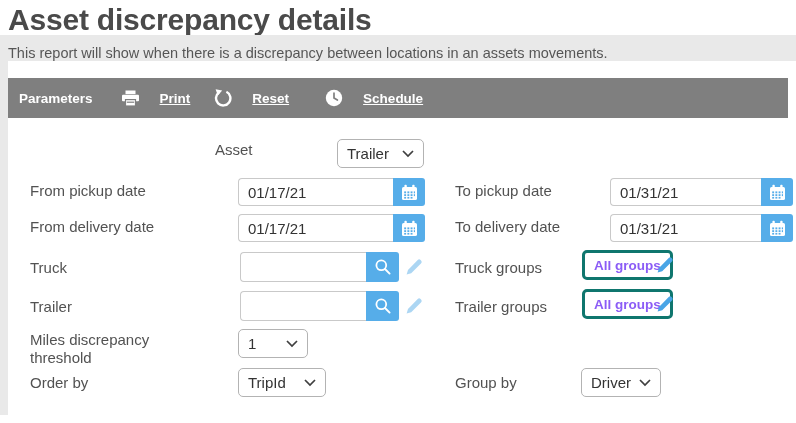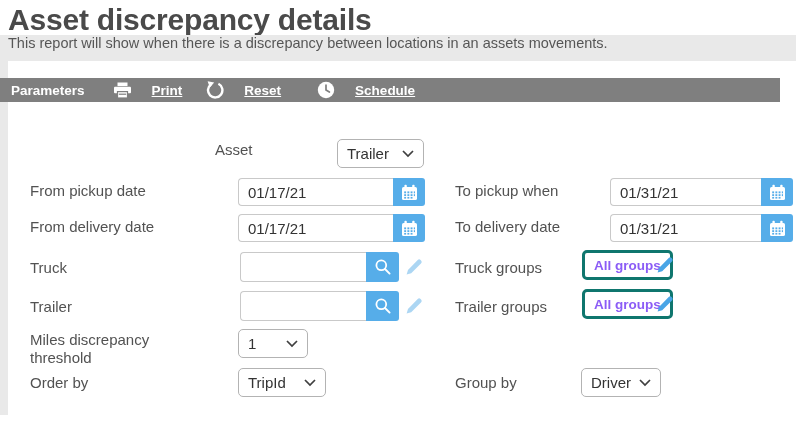--- a/index.html
+++ b/index.html
@@ -6,25 +6,25 @@
   html,body { width:796px; height:423px; }
   body {
     position:relative; overflow:hidden; background:#ffffff;
     font-family:"Liberation Sans", sans-serif; color:#525252;
   }
   .abs { position:absolute; }
 
   
   #page-title { left:8px; top:3px; font-size:30px; font-weight:700; color:#4a4a4a; letter-spacing:-0.2px; }
   #subtitle-band { left:0; top:35px; width:796px; height:26px; background:#e9e9e9;
-    display:flex; align-items:flex-start; padding-left:8px; font-size:14.5px; color:#565656; }
+    display:flex; align-items:flex-end; padding-left:8px; font-size:14.5px; color:#565656; }
   #left-gutter { left:0; top:61px; width:8px; height:354px; background:#e9e9e9; }
 
   
-  #toolbar { left:0; top:78px; width:780px; height:24px; background:#7f7f7f;
+  #toolbar { left:8px; top:78px; width:780px; height:40px; background:#7f7f7f;
     display:flex; align-items:center; color:#fff; }
   .tb-title { font-size:13.5px; font-weight:700; margin-left:11px; }
   .tb-link { display:flex; align-items:center; gap:20px; cursor:pointer; color:#fff; }
   .tb-link .tb-text { font-size:13.5px; font-weight:700; text-decoration:underline; }
   #print-button { margin-left:28px; }
   #reset-button { margin-left:24px; }
   #schedule-button { margin-left:36px; }
   .tb-icon { display:flex; align-items:center; }
 
   
@@ -158,21 +158,21 @@
           <rect x="6.4" y="10.2" width="1.9" height="1.9"></rect>
           <rect x="9.6" y="10.2" width="1.9" height="1.9"></rect>
           <rect x="12.8" y="10.2" width="1.2" height="1.9"></rect>
         <rect x="3.2" y="13" width="1.9" height="1.6"></rect>
           <rect x="6.4" y="13" width="1.9" height="1.6"></rect>
           <rect x="9.6" y="13" width="1.9" height="1.6"></rect>
       </g>
     </svg>
   </button>
 </div>
-<span class="abs flabel" id="lbl-to-pickup">To pickup when</span>
+<span class="abs flabel" id="lbl-to-pickup">To pickup date</span>
 <div class="abs date-group" id="grp-to-pickup">
   <input class="date-input" value="01/31/21" style="">
   <button class="cal-btn">
     <svg width="17" height="17" viewBox="0 0 17 17">
       <rect x="1" y="3" width="15" height="13" rx="1.6" fill="#fff"></rect>
       <rect x="3.4" y="0.8" width="2.4" height="3.8" rx="0.9" fill="#fff"></rect>
       <rect x="11.2" y="0.8" width="2.4" height="3.8" rx="0.9" fill="#fff"></rect>
       <g fill="#56ade9">
         <rect x="3.2" y="7.4" width="1.9" height="1.9"></rect>
           <rect x="6.4" y="7.4" width="1.9" height="1.9"></rect>

